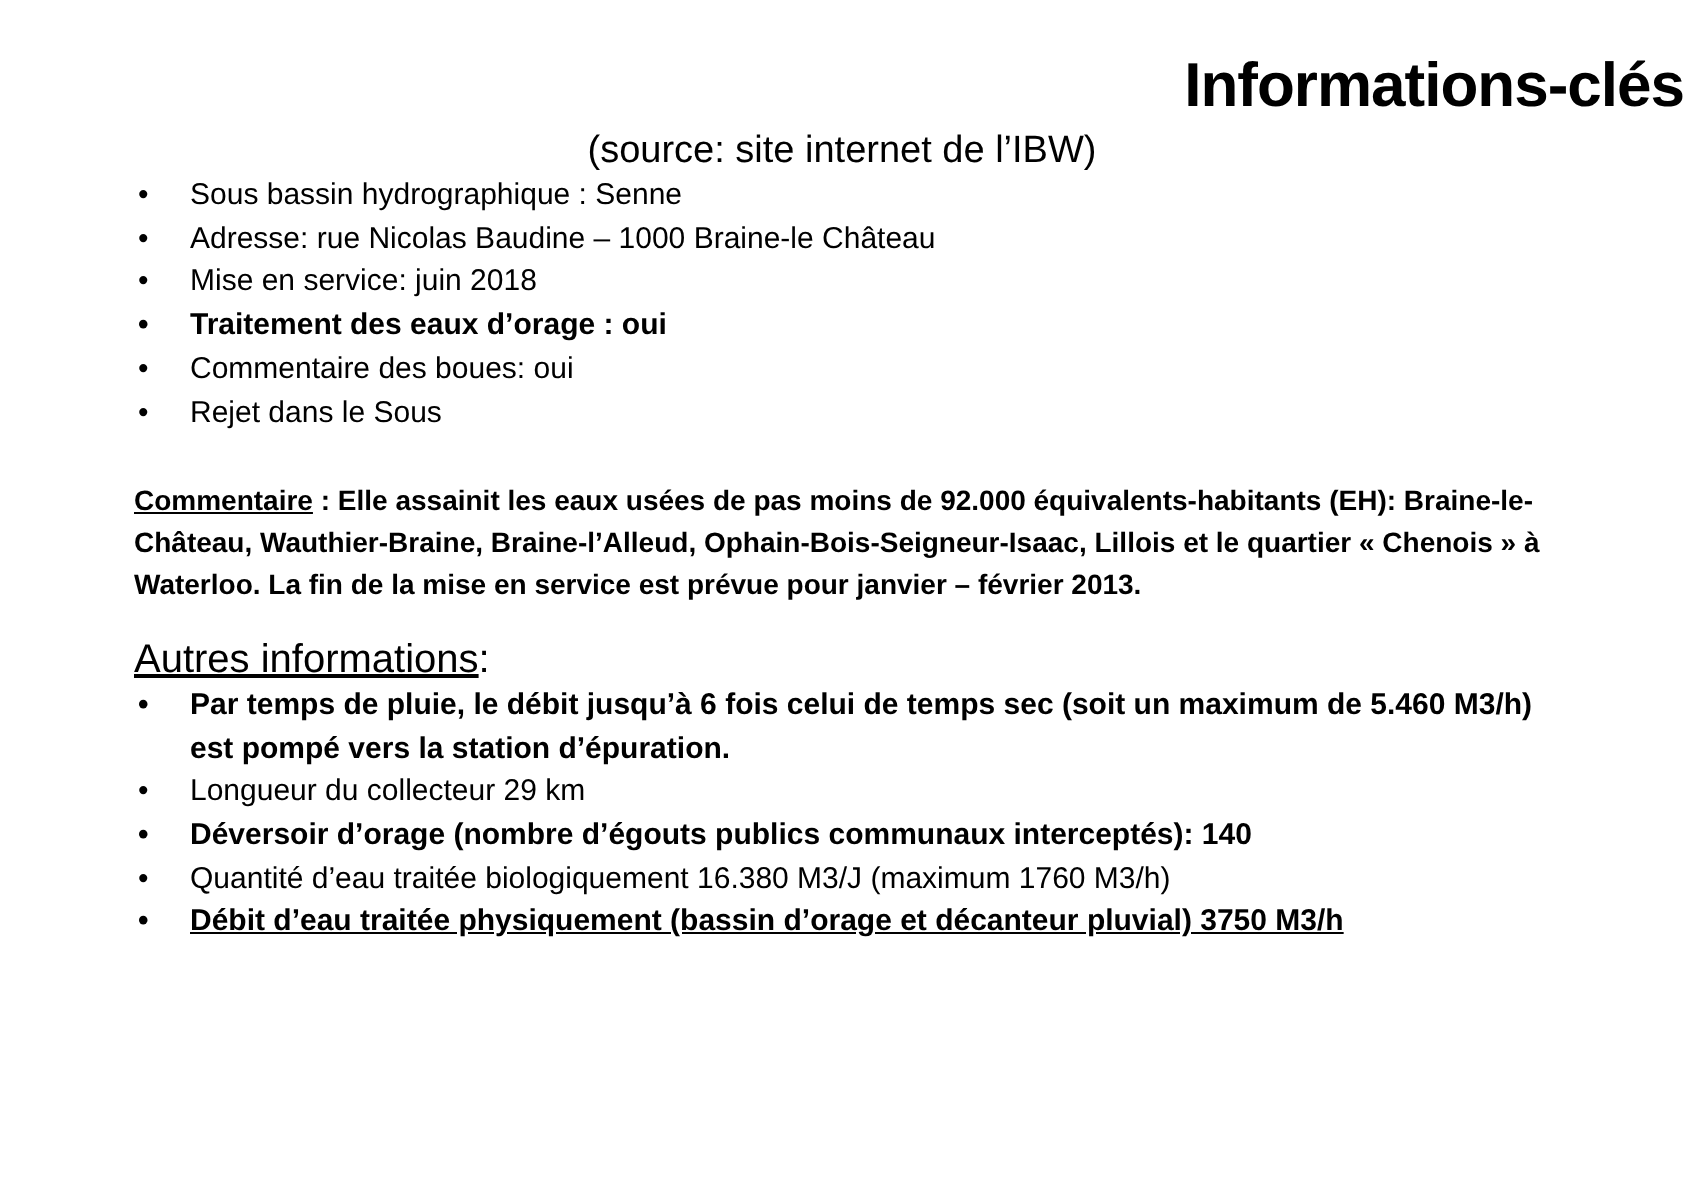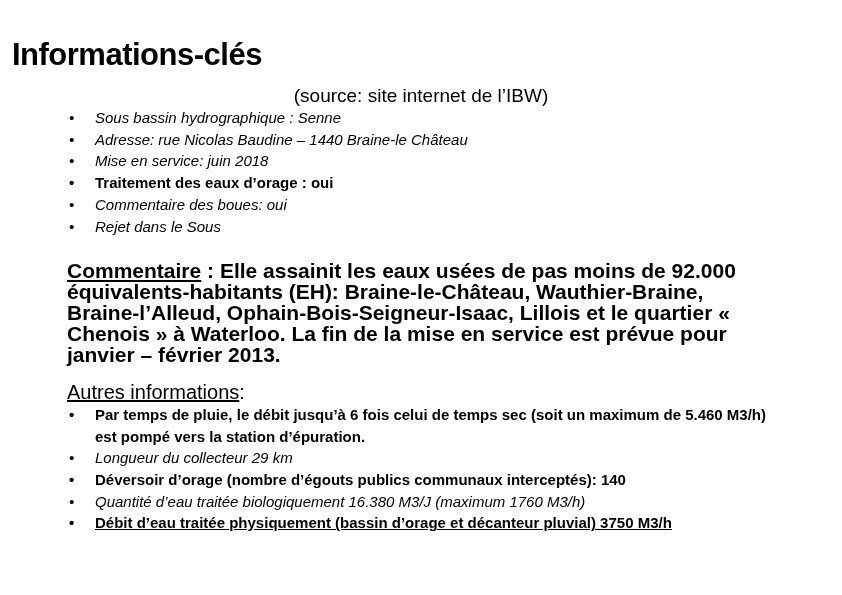--- a/index.html
+++ b/index.html
@@ -12,22 +12,22 @@
     width: 842px;
     height: 595px;
     background: #ffffff;
     color: #000000;
     font-family: "Liberation Sans", sans-serif;
     overflow: hidden;
     box-sizing: border-box;
     padding-top: 24px;
   }
   .slide-title {
-    margin: 12px;
-    text-align: left;
+    margin: 0;
+    text-align: right;
     font-size: 31px;
     line-height: 37px;
     font-weight: bold;
     letter-spacing: -0.5px;
   }
   .slide-subtitle {
     margin-top: 4px;
     text-align: center;
     font-size: 19px;
     line-height: 22px;
@@ -48,46 +48,46 @@
     content: "\2022";
     position: absolute;
     left: 2px;
     top: 0;
   }
   .list-key-points { margin-top: 26px; }
   .list-autres { margin-top: 0; }
   .commentaire {
     margin: 23px 60px 0 67px;
     max-width: 712px;
-    font-size: 21px;
+    font-size: 14px;
     line-height: 21px;
     font-weight: bold;
   }
   .autres-heading {
     margin: 17px 60px 0 67px;
     font-size: 20px;
     line-height: 21.7px;
     font-weight: normal;
   }
   .u { text-decoration: underline; }
   .bold { font-weight: bold; }
   .underline { text-decoration: underline; }
-  .regular { font-weight: normal; font-style: italic; }
+  .regular { font-weight: normal; }
 </style>
 </head>
 <body>
 
 <div class="slide">
 
   <h1 class="slide-title">Informations-clés</h1>
   <div class="slide-subtitle">(source: site internet de l’IBW)</div>
 
   <ul class="bullet-list list-key-points">
     <li class="regular">Sous bassin hydrographique : Senne</li>
-    <li class="regular">Adresse: rue Nicolas Baudine – 1440 Braine-le Château</li>
+    <li class="regular">Adresse: rue Nicolas Baudine – 1000 Braine-le Château</li>
     <li class="regular">Mise en service: juin 2018</li>
     <li class="bold">Traitement des eaux d’orage : oui</li>
     <li class="regular">Commentaire des boues: oui</li>
     <li class="regular">Rejet dans le Sous</li>
   </ul>
 
   <p class="commentaire"><span class="u">Commentaire</span><span> : </span><span>Elle assainit les eaux usées de pas moins de 92.000 équivalents-habitants (EH): Braine-le-Château, Wauthier-Braine, Braine-l’Alleud, Ophain-Bois-Seigneur-Isaac, Lillois et le quartier « Chenois » à Waterloo. La fin de la mise en service est prévue pour janvier – février 2013.</span></p>
 
   <p class="autres-heading"><span class="u">Autres informations</span><span>:</span></p>
 

